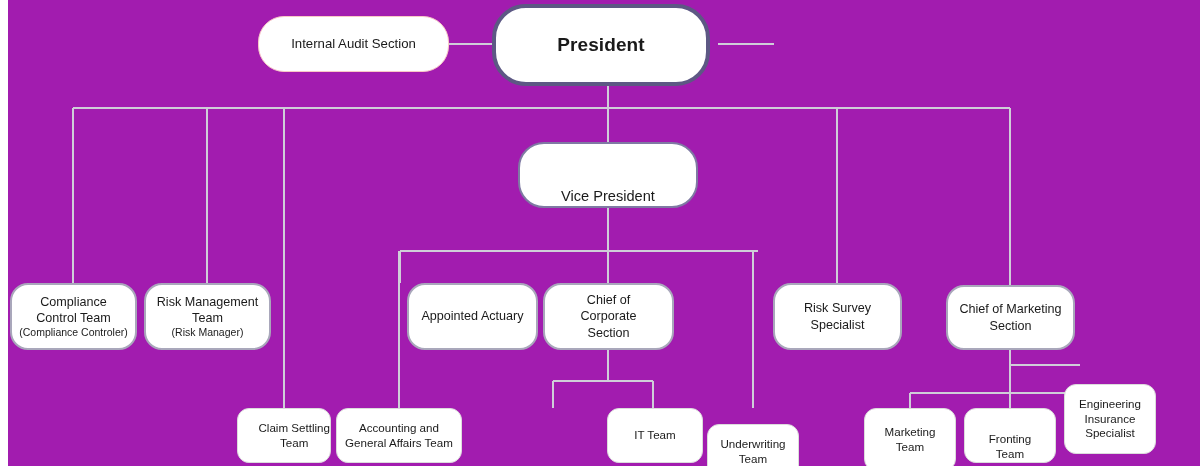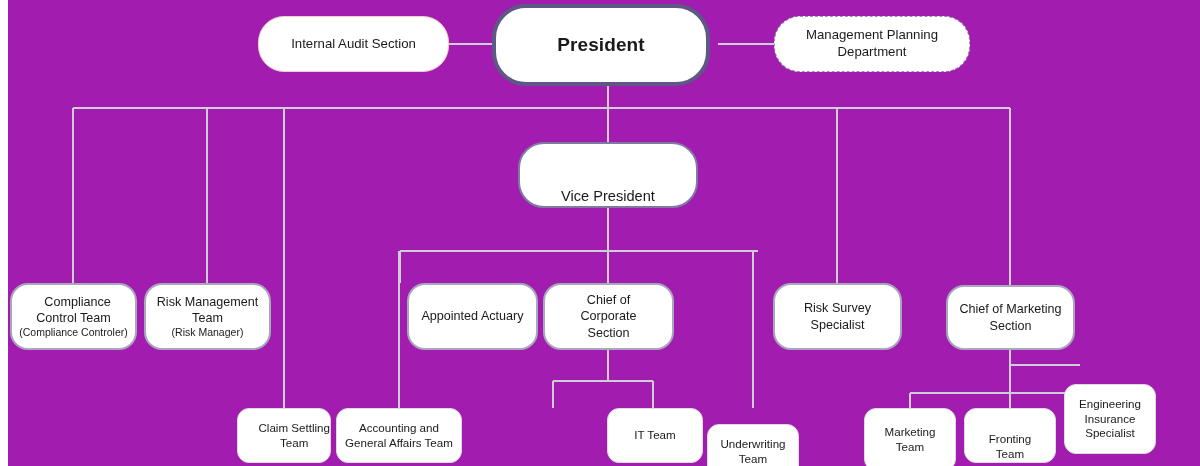--- a/index.html
+++ b/index.html
@@ -141,30 +141,26 @@
   </svg>
 
   <div class="node tier-audit" style="left:250px; top:16px; width:191px; height:56px;">
     <span class="lbl">Internal Audit Section</span>
   </div>
 
   <div class="node tier-president" style="left:484px; top:4px; width:218px; height:82px;">
     <span class="lbl">President</span>
   </div>
 
-  <div class="node tier-planning" style="left:766px; top:16px; width:196px; height:56px;">
-    <span class="lbl">Management Planning
-Department</span>
-  </div>
 
   <div class="node tier-vp" style="left:510px; top:142px; width:180px; height:66px;">
     <span class="lbl">Vice President</span>
   </div>
 
-  <div class="node tier-mid" style="left:2px; top:283px; width:127px; height:67px; flex-direction:column; justify-content:center;text-align:right;">
+  <div class="node tier-mid" style="left:2px; top:283px; width:127px; height:67px; flex-direction:column; justify-content:center;">
     <span class="lbl">Compliance
 Control Team</span>
     <span class="sub">(Compliance Controler)</span>
   </div>
 
   <div class="node tier-mid" style="left:136px; top:283px; width:127px; height:67px; flex-direction:column; justify-content:center;">
     <span class="lbl">Risk Management
 Team</span>
     <span class="sub">(Risk Manager)</span>
   </div>

